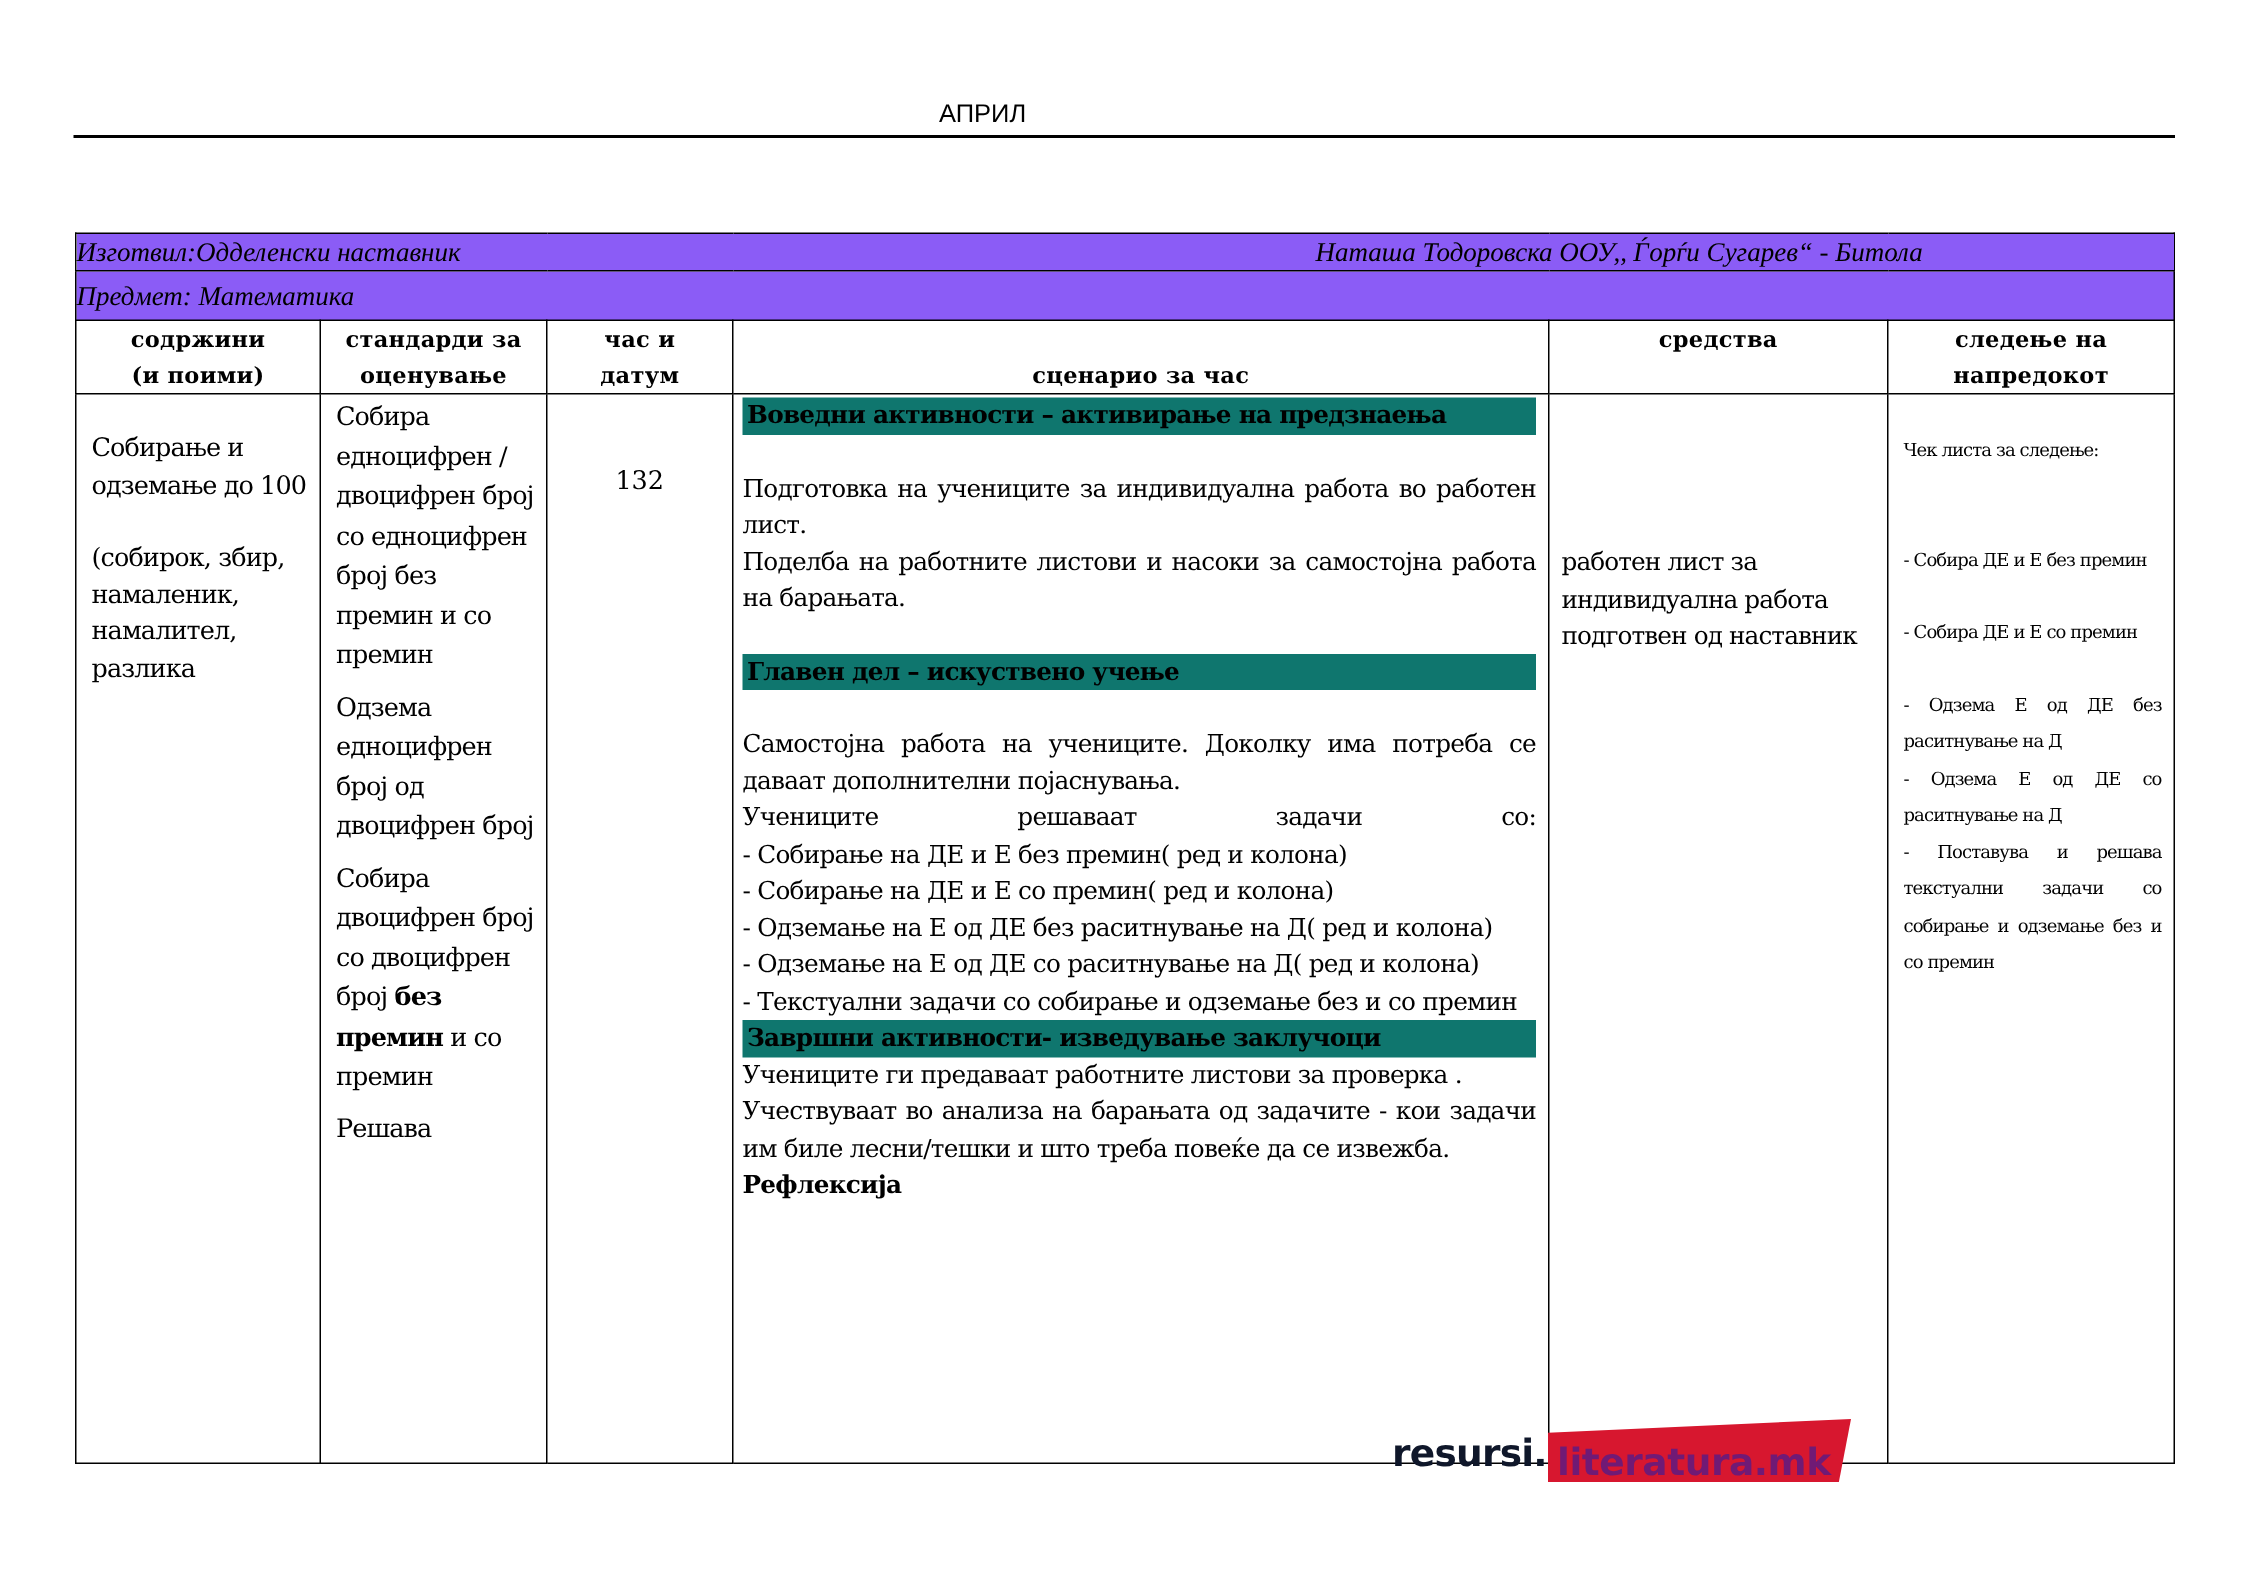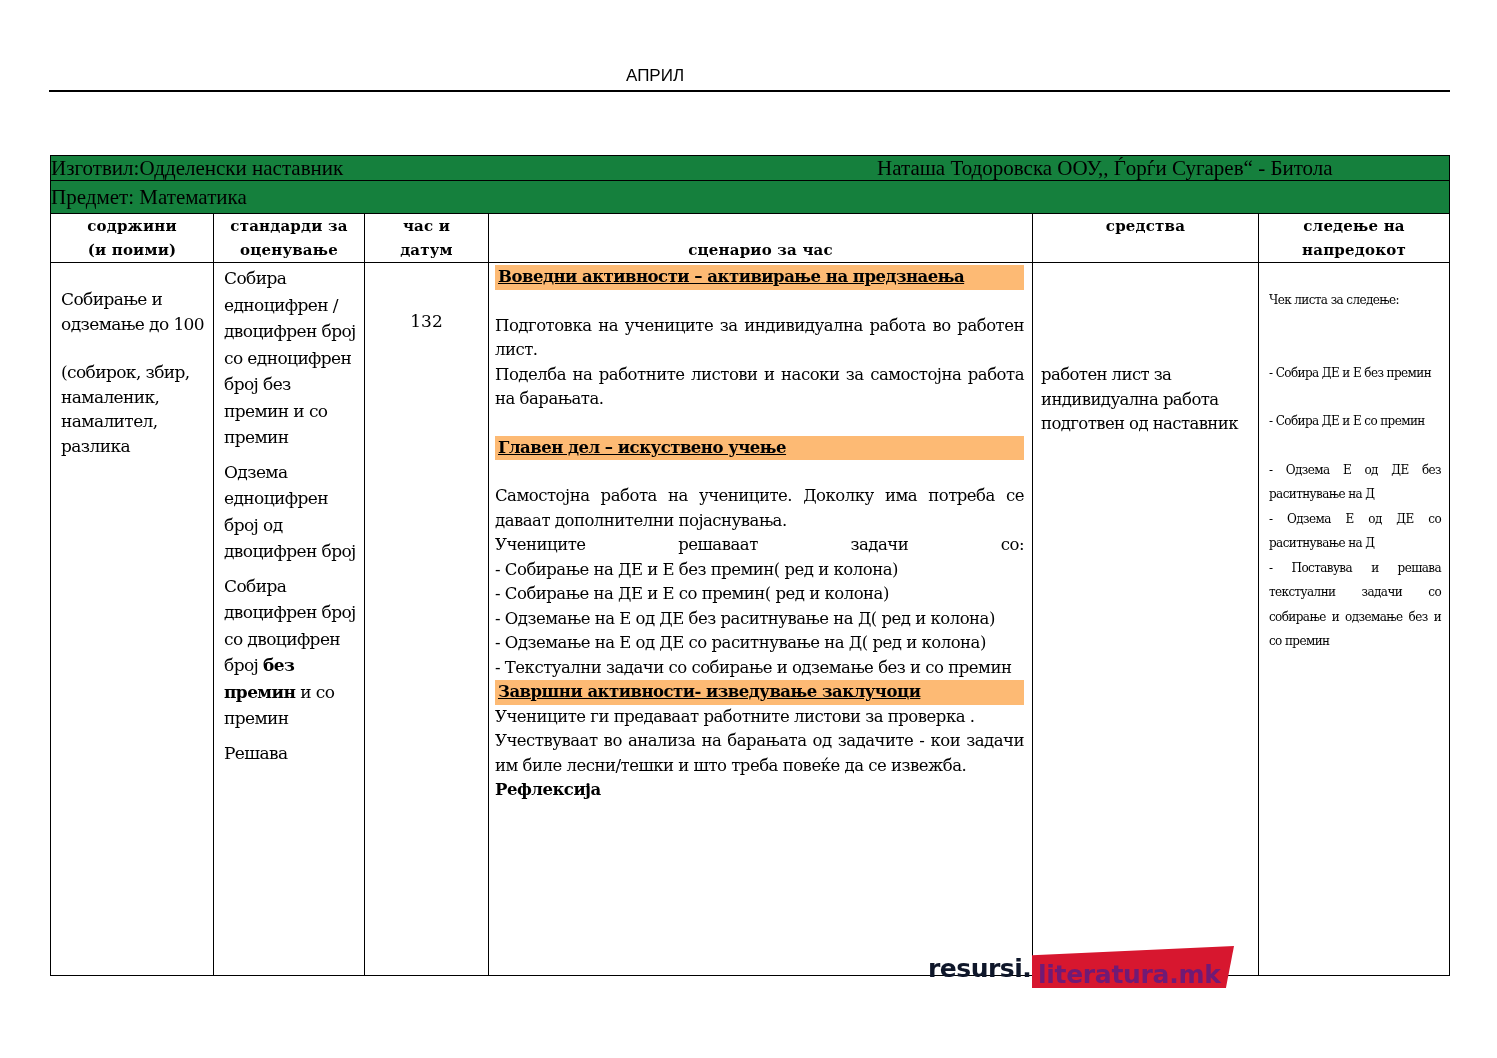--- a/index.html
+++ b/index.html
@@ -4,36 +4,36 @@
   <style>
     html, body { margin: 0; padding: 0; background: #ffffff; }
     body { width: 1497px; height: 1058px; position: relative; overflow: hidden; font-family: "Liberation Serif", serif; color: #000; }
 
     .page-header { position: absolute; left: 49px; top: 64px; width: 1401px; height: 26px; border-bottom: 2px solid #000; font-family: "Liberation Sans", sans-serif; font-size: 17px; }
     .page-header .title { position: absolute; left: 0; top: 2px; letter-spacing: -0.3px; }
     .page-header .month { position: absolute; left: 577px; top: 2px; }
 
     table.lesson { position: absolute; left: 50px; top: 155px; width: 1399px; border-collapse: collapse; table-layout: fixed; font-size: 19px; }
     table.lesson td { border: 1.5px solid #000; vertical-align: top; padding: 0; }
-    .meta td { background: #15803d; padding: 1px 10px 0 10px; height: 27px; line-height: 25px; font-size: 21px; }
+    .meta td { background: #8b5cf6; padding: 1px 10px 0 10px; height: 27px; line-height: 25px; font-size: 18px; font-style: italic; }
     .meta.r1 td { height: 23px; line-height: 24px; }
     .meta.r3 td, .meta.r4 td { height: 30px; line-height: 32px; }
     .meta .right { position: absolute; left: 826px; }
     .meta-cell { position: relative; }
 
     .colhead td { text-align: center; font-weight: bold; font-family: "DejaVu Serif", serif; font-size: 15px; line-height: 24px; height: 48px; vertical-align: middle; letter-spacing: 0.2px; }
     .colhead td.bottom-align { vertical-align: bottom; }
 
     .body td { height: 612px; }
     .c1 { padding: 24px 8px 0 10px !important; line-height: 24.5px; font-family: "DejaVu Serif", serif; font-size: 17px; letter-spacing: -0.6px; }
     .c2 { padding: 2px 8px 0 10px !important; line-height: 26.5px; font-family: "DejaVu Serif", serif; font-size: 17px; letter-spacing: -0.6px; }
     .c2 p { margin: 0 0 8px 0; }
     .c3 { text-align: center; padding-top: 48px !important; font-family: "DejaVu Serif", serif; font-size: 17px; }
     .c4 { padding: 2px 8px 0 6px !important; font-family: "DejaVu Serif", serif; font-size: 16.5px; line-height: 24.5px; letter-spacing: -0.5px; }
-    .c4 .band { background: #fdba74; font-weight: bold; padding-left: 3px; margin-bottom: 0; text-decoration: underline; }
+    .c4 .band { background: #0f766e; font-weight: bold; padding-left: 3px; margin-bottom: 0; }
     .c4 .p { text-align: justify; text-align-last: auto; }
     .c4 .gap { height: 24px; }
     .c5 { padding: 100px 8px 0 8px !important; font-family: "DejaVu Serif", serif; font-size: 16.5px; line-height: 24.5px; letter-spacing: -0.6px; }
     .c6 { padding: 25px 8px 0 10px !important; font-family: "DejaVu Serif", serif; font-size: 12px; line-height: 24.5px; letter-spacing: -0.6px; text-align: justify; }
     .c6 .gap { height: 24px; }
     .bold { font-weight: bold; }
     .justify-line { text-align: justify; text-align-last: justify; }
 
     .logo { position: absolute; left: 928px; top: 946px; height: 42px; font-family: "DejaVu Sans", sans-serif; font-weight: bold; font-size: 25px; }
     .logo .grey { position: absolute; left: 0; top: 8px; color: #0f172a; letter-spacing: -0.5px; }

